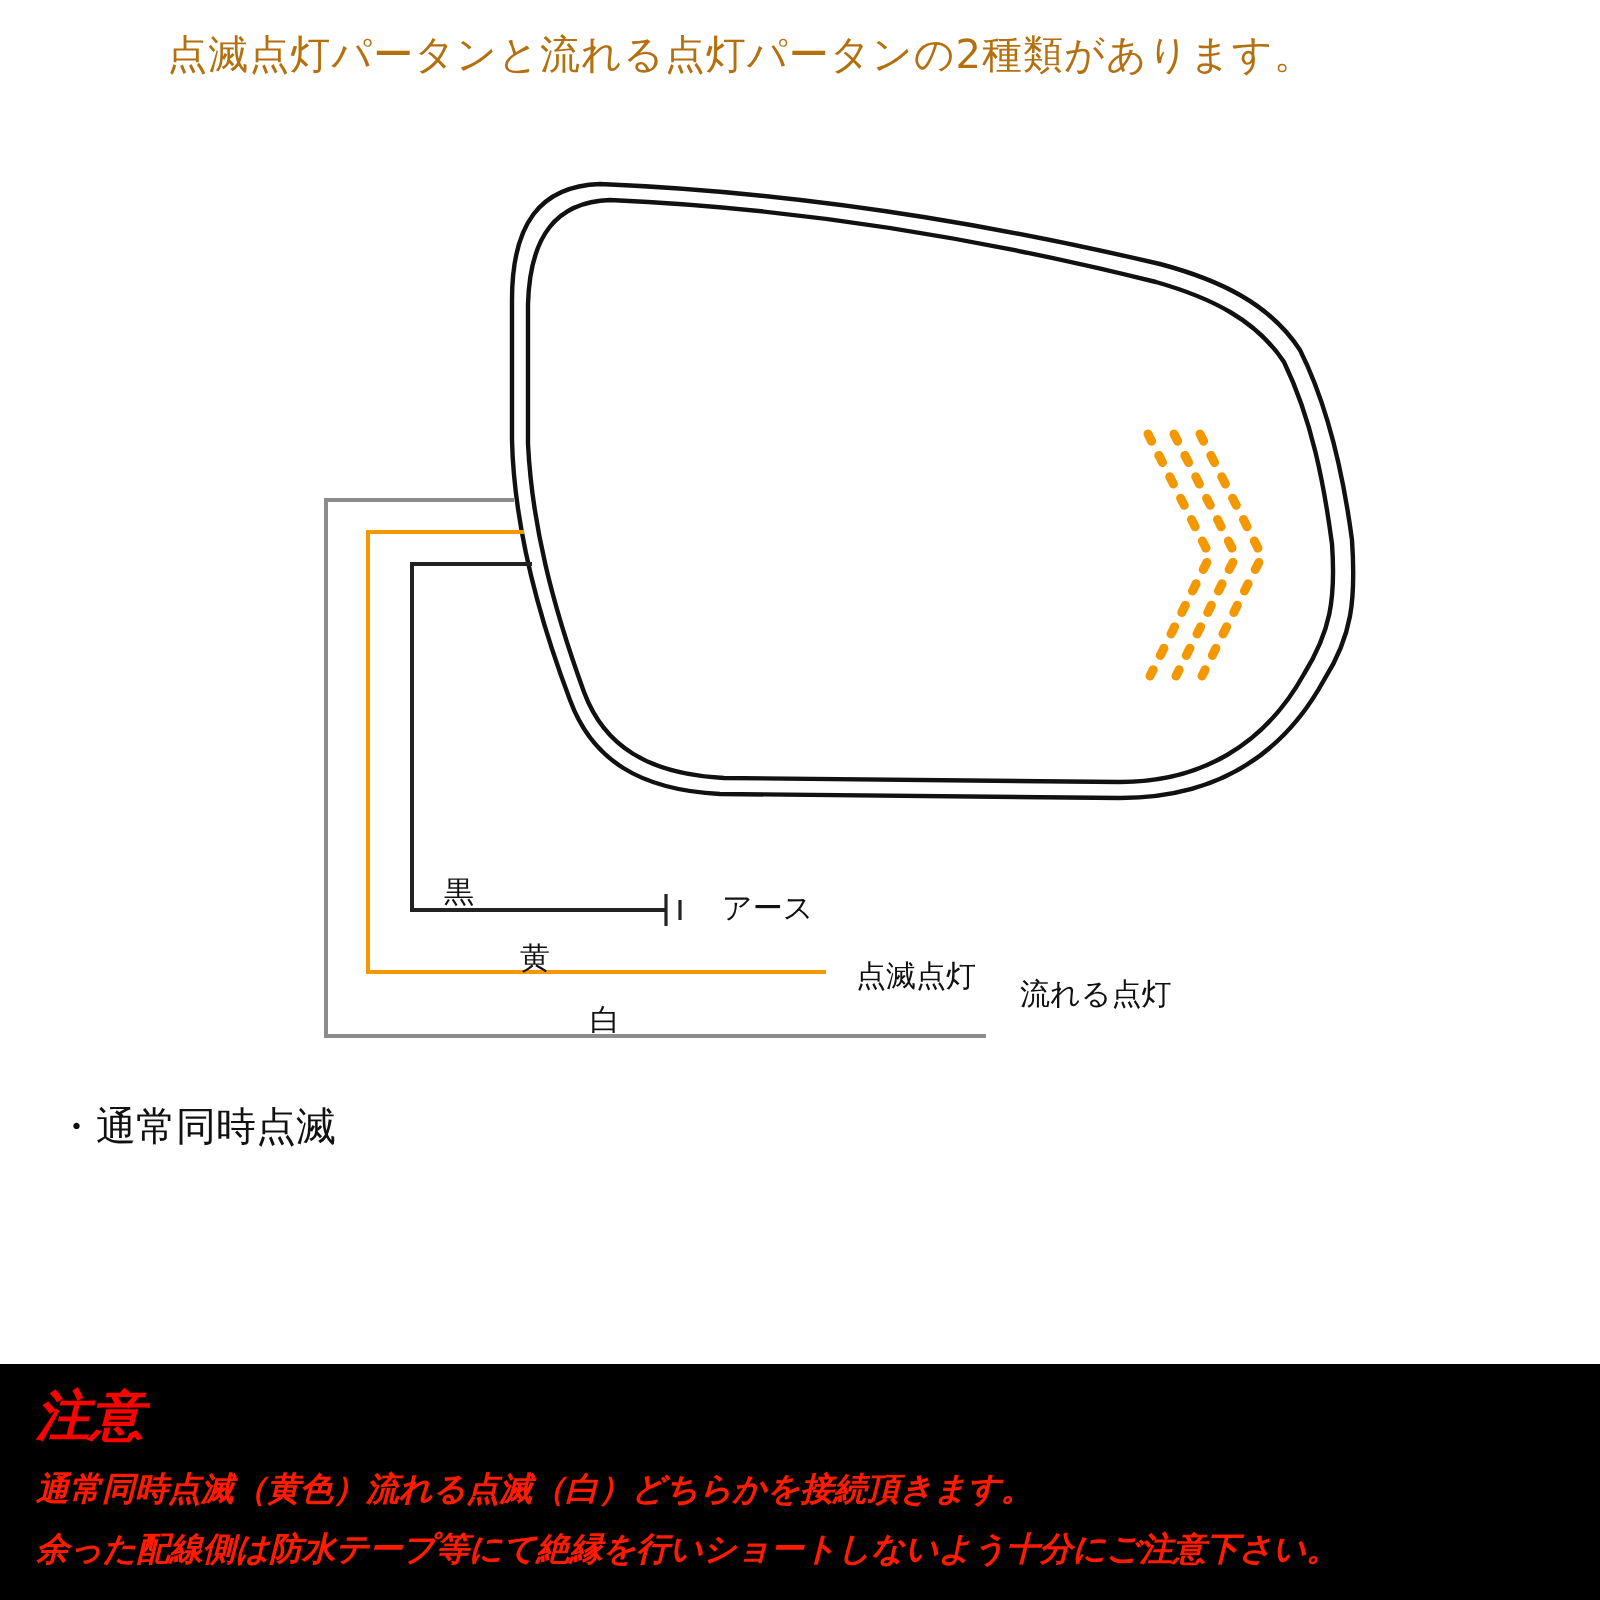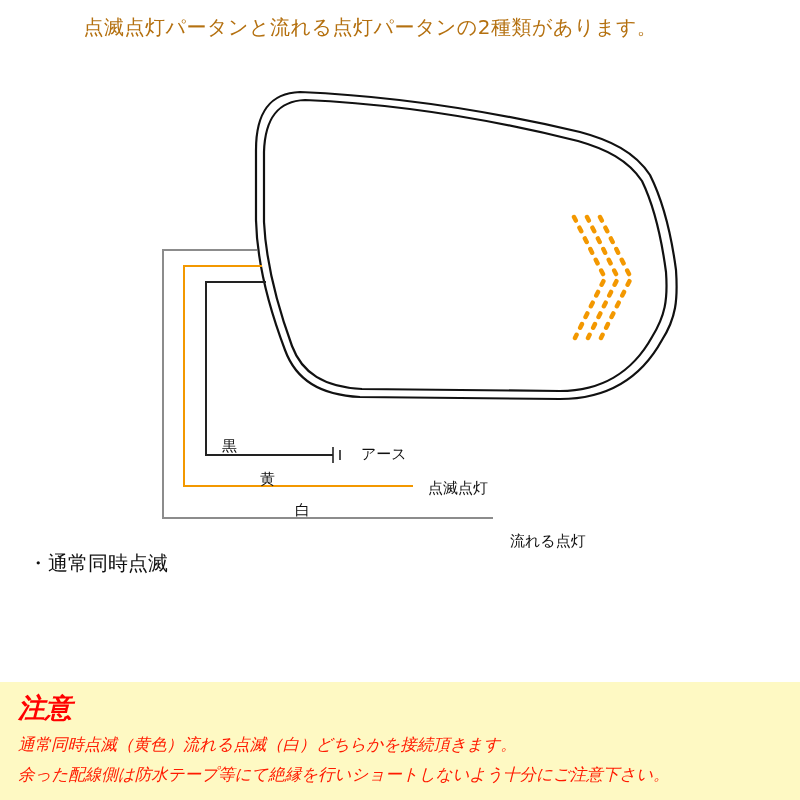--- a/index.html
+++ b/index.html
@@ -2,23 +2,23 @@
 <html><head>
 <meta charset="utf-8">
 <style>
   html, body { margin:0; padding:0; background:#ffffff; }
   body { width:800px; height:800px; position:relative; overflow:hidden; font-family:"DejaVu Sans", sans-serif; }
   .headline { position:absolute; left:0; top:14px; width:741px; text-align:center; font-size:20px; color:#b4700f; letter-spacing:0.5px; white-space:nowrap; }
   svg.diagram { position:absolute; left:0; top:0; }
   .wire-label { position:absolute; font-size:15px; color:#111; white-space:nowrap; }
   .desc { position:absolute; left:28px; top:548px; font-size:20px; line-height:30px; color:#111; }
   .desc div { white-space:nowrap; }
-  .notice { position:absolute; left:0; top:682px; width:800px; height:118px; background:#fef9c3; }
+  .notice { position:absolute; left:0; top:682px; width:800px; height:118px; background:#000000; }
   .notice-title { position:absolute; left:18px; top:8px; font-size:27px; font-weight:bold; font-style:italic; color:#ff0000; }
-  .notice-line { position:absolute; left:18px; font-size:16.5px; font-weight:normal; font-style:italic; color:#ff1a00; white-space:nowrap; }
+  .notice-line { position:absolute; left:18px; font-size:16.5px; font-weight:bold; font-style:italic; color:#ff1a00; white-space:nowrap; }
 </style>
 </head>
 <body>
 
 <div class="headline">点滅点灯パータンと流れる点灯パータンの2種類があります。</div>
 
 <svg class="diagram" width="800" height="800" viewBox="0 0 800 800">
 
   <path d="M300,92 C270,93 256,112 256,150 L256,220 C257,262 268,305 285,350 C296,380 320,395 360,397 L560,399 C605,399 640,380 662,340 C676,318 678,300 676,270 C672,240 665,205 650,175 C635,152 610,140 580,132 C520,118 420,97 300,92 Z" fill="none" stroke="#111" stroke-width="2.2"></path>
 
@@ -40,21 +40,21 @@
     <line x1="333" y1="447" x2="333" y2="463"></line>
     <line x1="340" y1="450" x2="340" y2="460"></line>
   </g>
 </svg>
 
 <div class="wire-label" style="left:222px; top:437px;">黒</div>
 <div class="wire-label" style="left:361px; top:445px;">アース</div>
 <div class="wire-label" style="left:260px; top:470px;">黄</div>
 <div class="wire-label" style="left:428px; top:479px;">点滅点灯</div>
 <div class="wire-label" style="left:295px; top:501px;">白</div>
-<div class="wire-label" style="left:510px; top:532px;">流れる点灯</div>
+<div class="wire-label" style="left:510px; top:488px;">流れる点灯</div>
 
 <div class="desc">
   <div>・通常同時点滅</div>
 </div>
 
 <div class="notice">
   <div class="notice-title">注意</div>
   <div class="notice-line" style="top:52px;">通常同時点滅（黄色）流れる点滅（白）どちらかを接続頂きます。</div>
   <div class="notice-line" style="top:82px;">余った配線側は防水テープ等にて絶縁を行いショートしないよう十分にご注意下さい。</div>
 </div>

